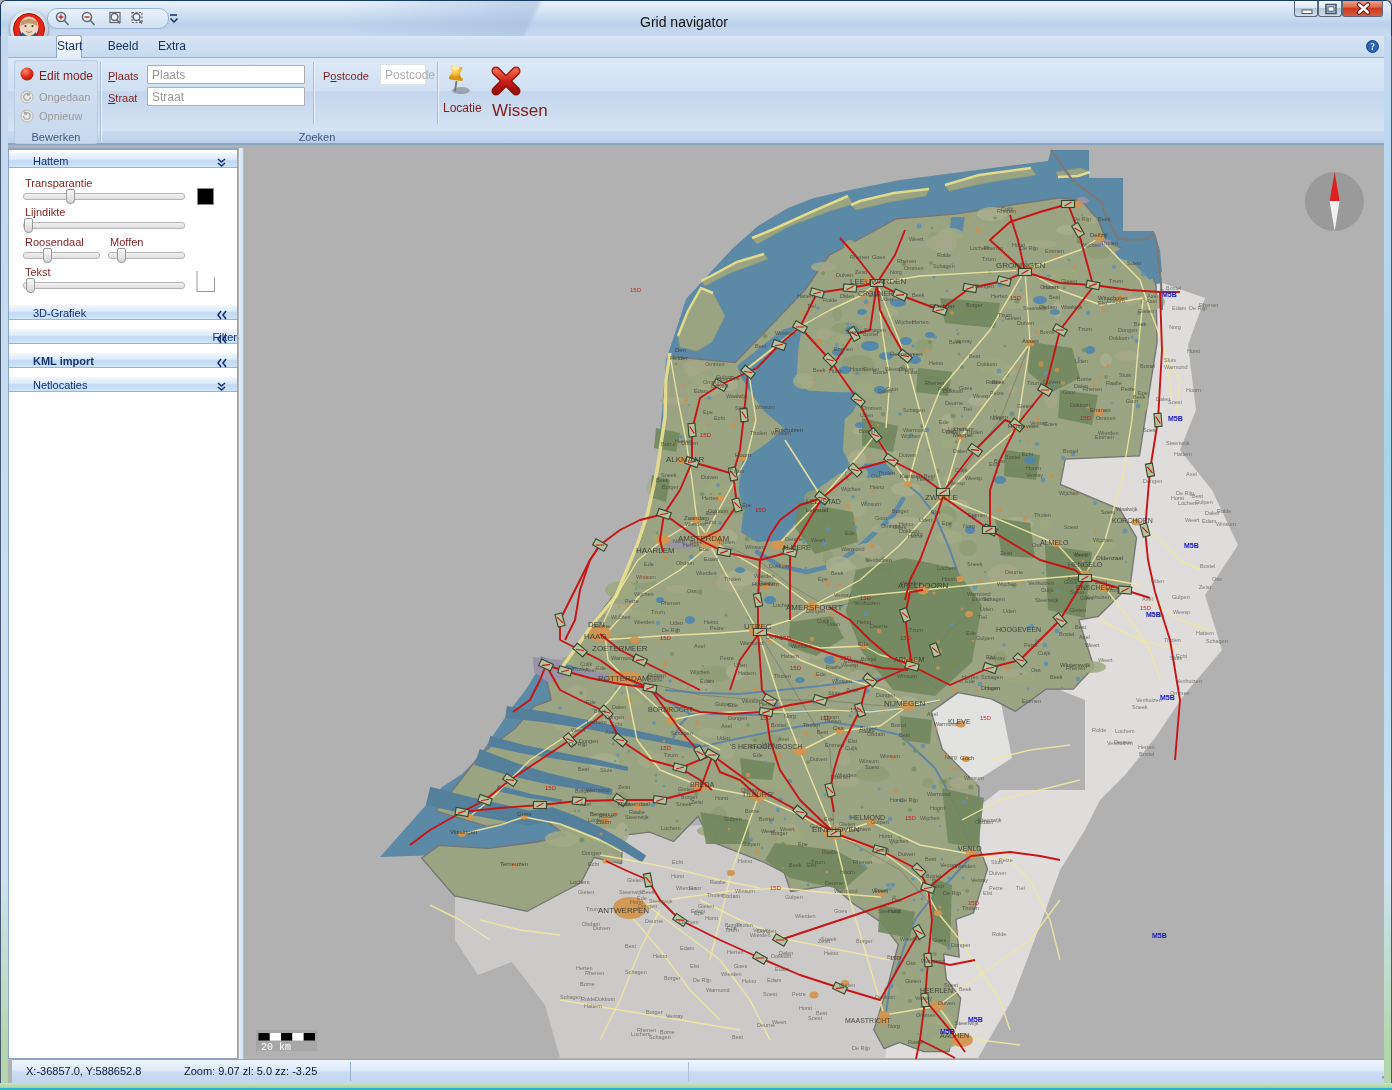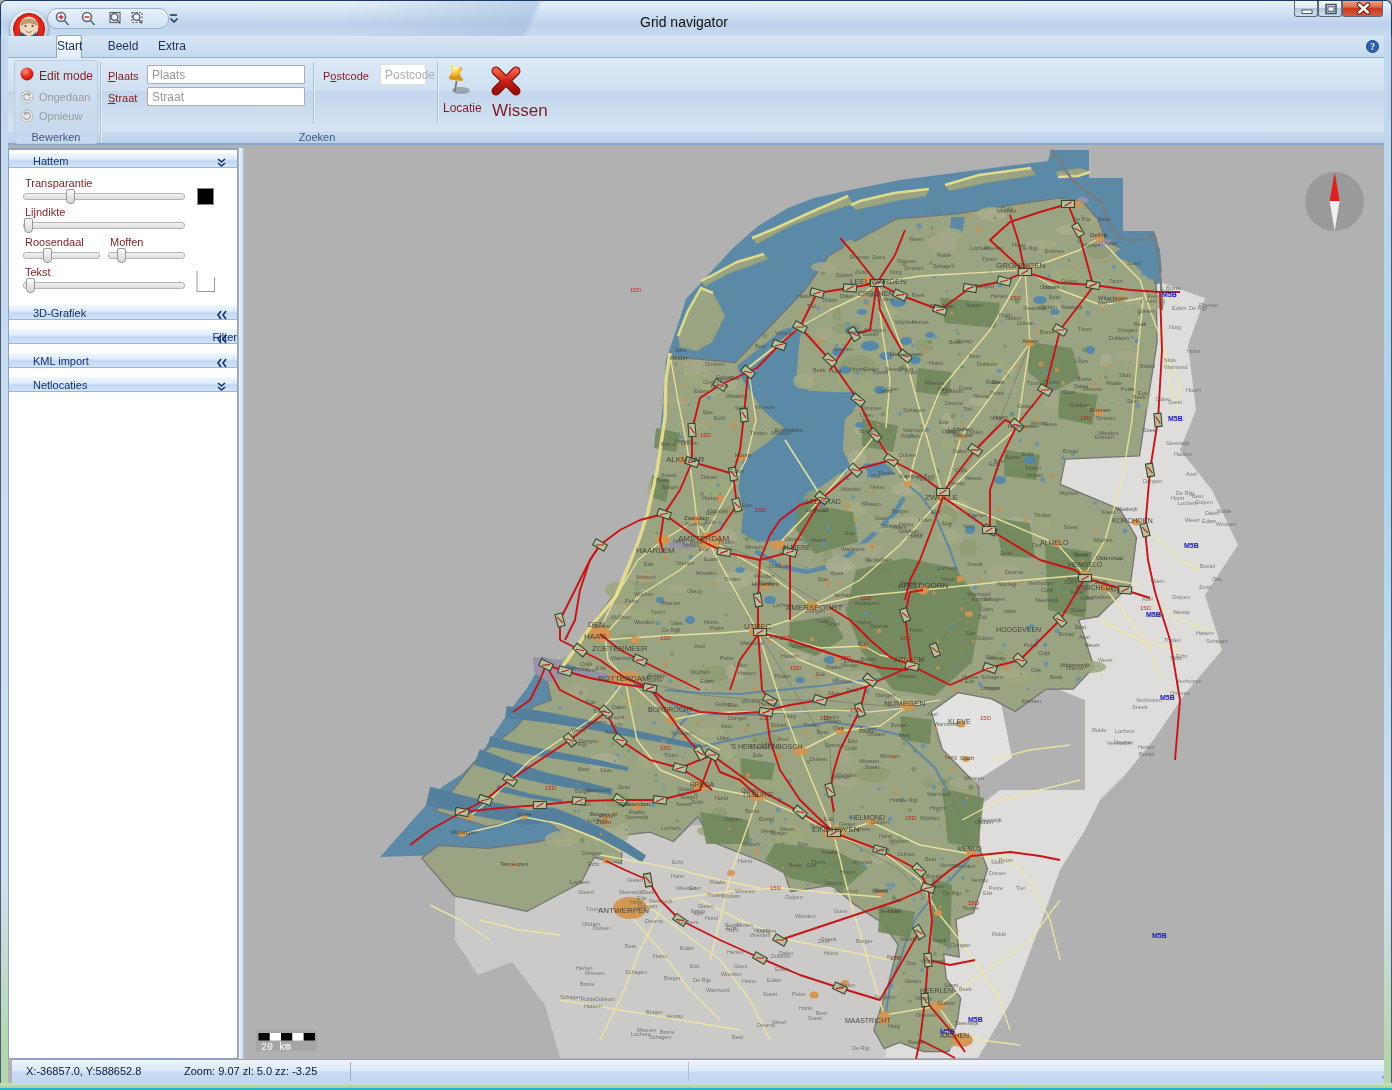--- a/index.html
+++ b/index.html
@@ -2155,21 +2155,21 @@
           <path d="M5,1 L2,5 L5,9"></path>
           <path d="M10,1 L7,5 L10,9"></path>
         </g>
       </svg></span></div>
 <div class="hdr" style="top:328px;text-align:right;"><span>Filter</span><span style="position:absolute;right:9px;top:3px;"><svg width="12" height="10" viewBox="0 0 12 10">
         <g fill="none" stroke="#16336b" stroke-width="1.6">
           <path d="M5,1 L2,5 L5,9"></path>
           <path d="M10,1 L7,5 L10,9"></path>
         </g>
       </svg></span></div>
-<div class="hdr" style="top:352px;"><span>KML import</span><span style="position:absolute;right:9px;top:3px;"><svg width="12" height="10" viewBox="0 0 12 10">
+<div class="hdr" style="top:352px;font-weight:bold;"><span>KML import</span><span style="position:absolute;right:9px;top:3px;"><svg width="12" height="10" viewBox="0 0 12 10">
         <g fill="none" stroke="#16336b" stroke-width="1.6">
           <path d="M5,1 L2,5 L5,9"></path>
           <path d="M10,1 L7,5 L10,9"></path>
         </g>
       </svg></span></div>
 <div class="hdr" style="top:376px;"><span>Netlocaties</span><span style="position:absolute;right:10px;top:3px;"><svg width="11" height="10" viewBox="0 0 11 10">
         <g fill="none" stroke="#16336b" stroke-width="1.6">
           <path d="M2,1 L5.5,4 L9,1"></path>
           <path d="M2,5 L5.5,8 L9,5"></path>
         </g>

